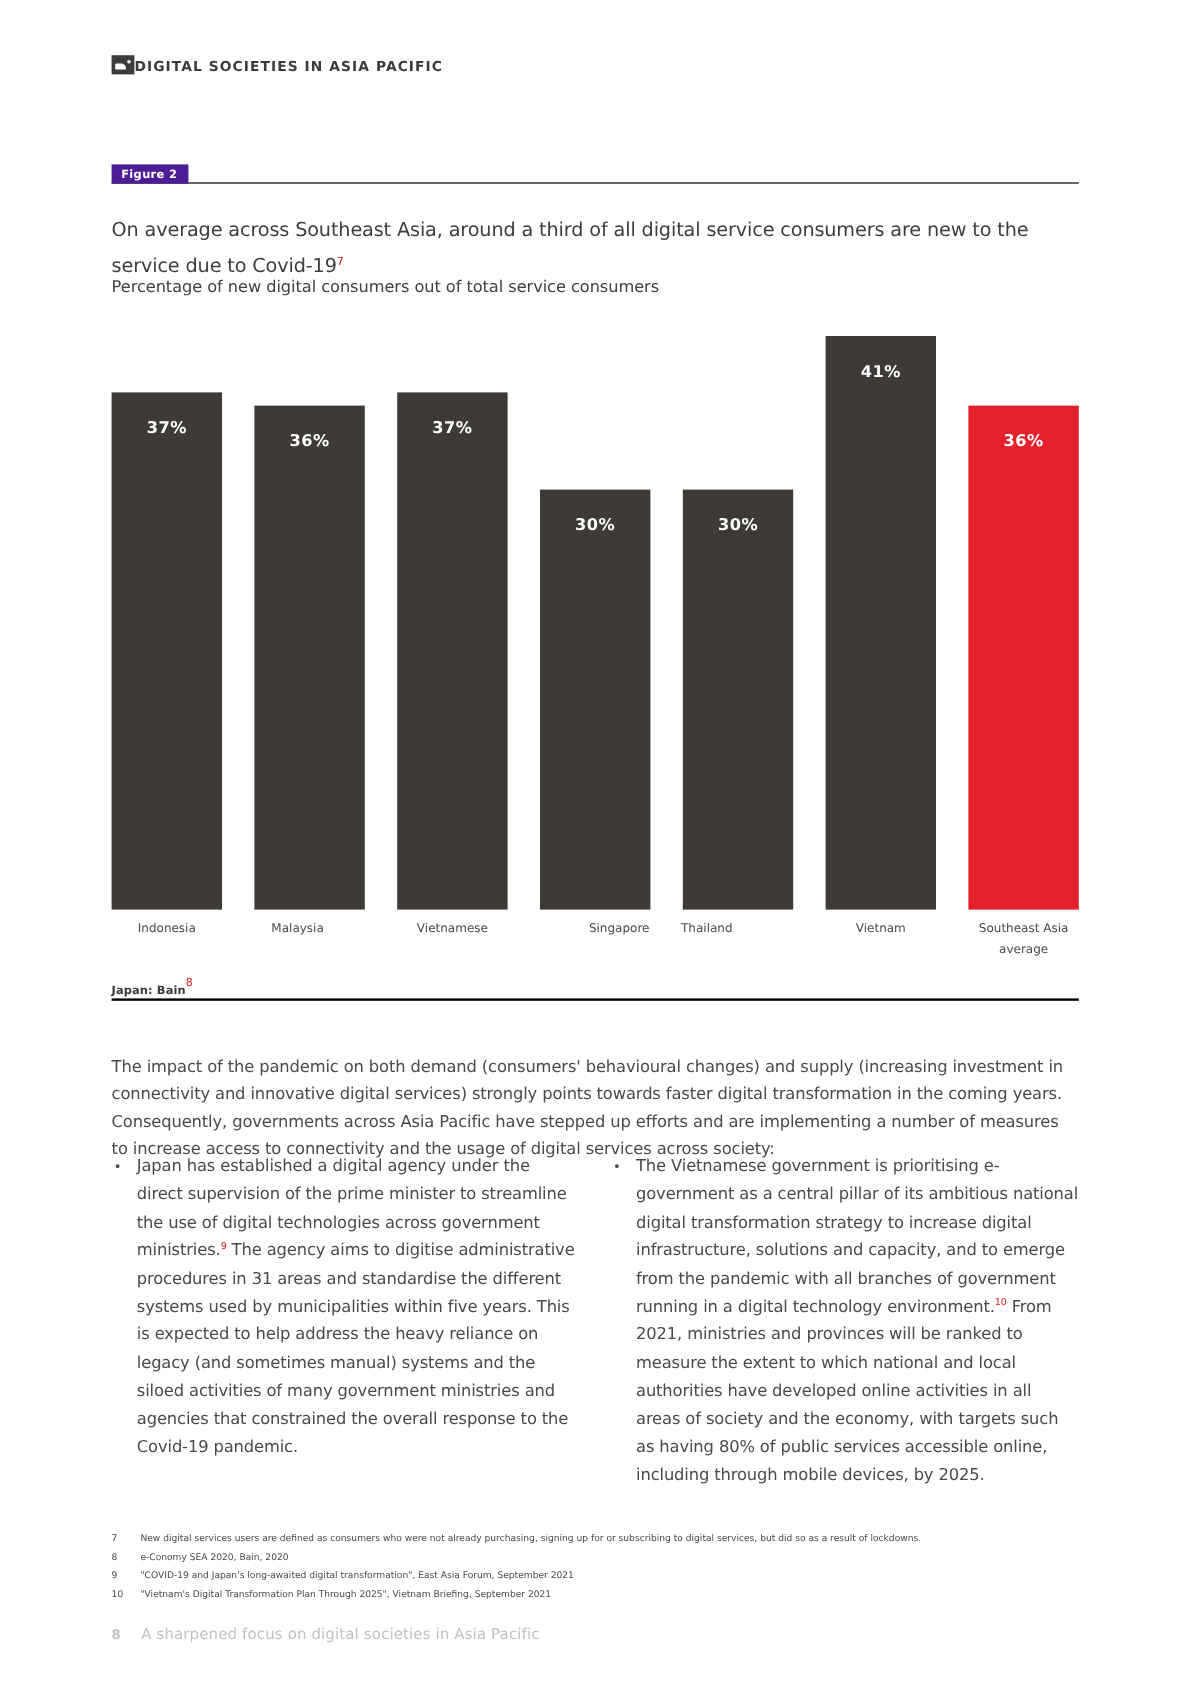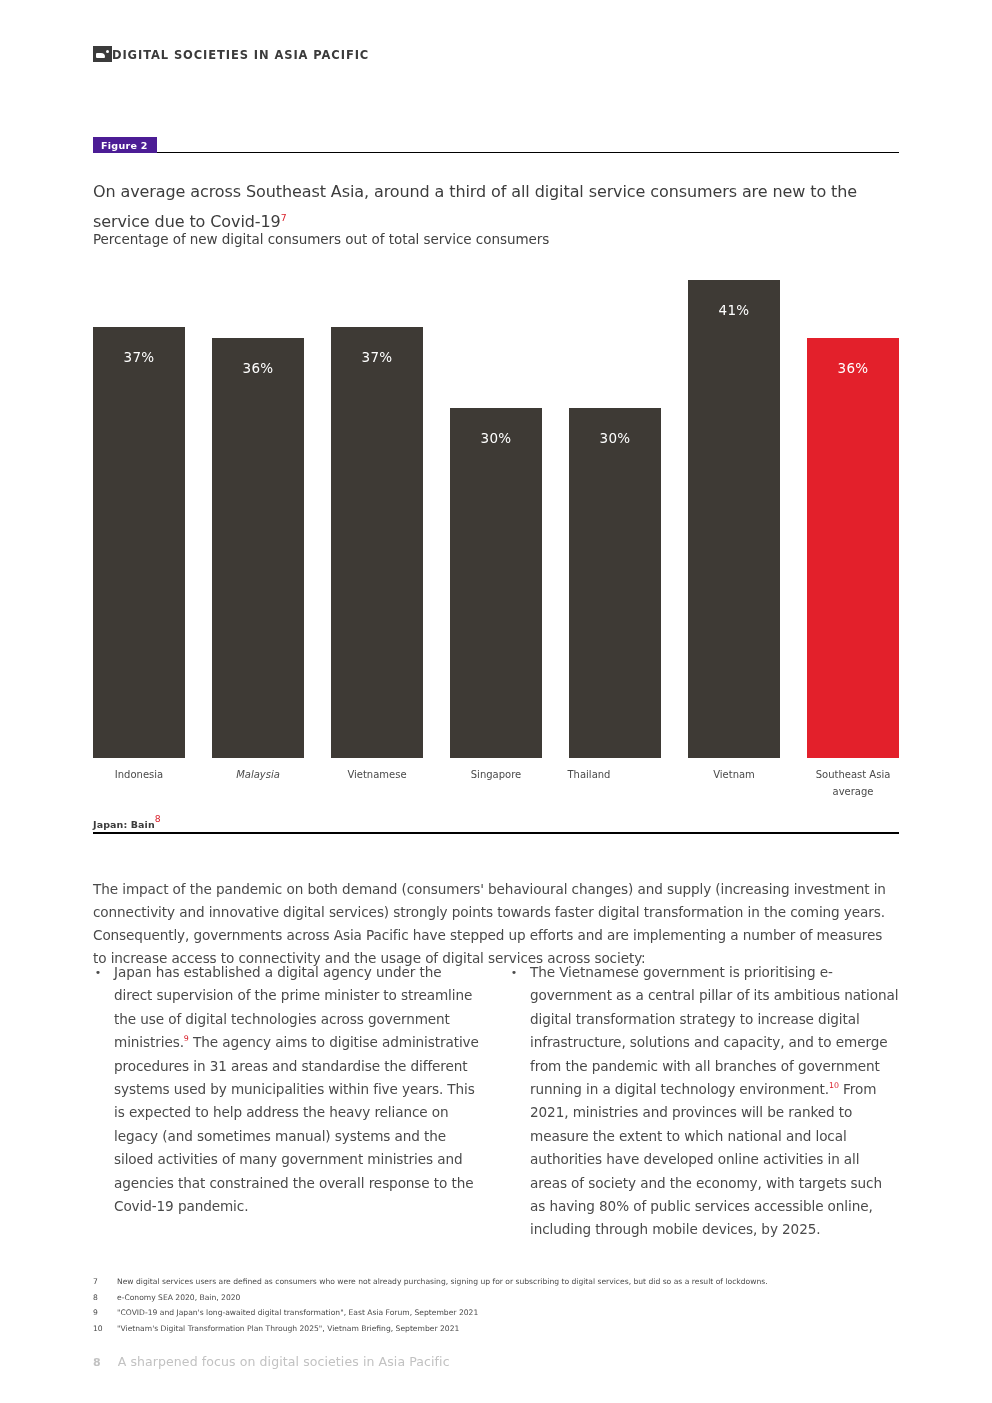--- a/index.html
+++ b/index.html
@@ -149,21 +149,21 @@
   }
   .bar.accent { background: #e3202b; }
   .bar-value {
     position: absolute;
     top: 22px;
     left: 0;
     width: 92px;
     text-align: center;
     color: #ffffff;
     font-size: 13.5px;
-    font-weight: normal;
+    font-weight: bold;
     letter-spacing: 0.4px;
   }
   .xlabels {
     position: absolute;
     left: 0;
     top: 486px;
     width: 806px;
     height: 44px;
   }
   .xlabel {
@@ -313,23 +313,23 @@
         </div>
       </div>
       <div class="bar-col" style="left: 714px;">
         <div class="bar accent" style="height: 419.707px; background: rgb(227, 32, 43);">
           <div class="bar-value">36%</div>
         </div>
       </div>
     </div>
   <div class="xlabels" id="xlabels">
       <div class="xlabel" style="left: -9px;">Indonesia</div>
-      <div class="xlabel" style="left: 110px; font-style: italic;">Malaysia</div>
+      <div class="xlabel" style="left: 100px;">Malaysia</div>
       <div class="xlabel" style="left: 229px;">Vietnamese</div>
-      <div class="xlabel" style="left: 348px;">Singapore</div>
+      <div class="xlabel" style="left: 368px;">Singapore</div>
       <div class="xlabel" style="left: 441px;">Thailand</div>
       <div class="xlabel" style="left: 586px;">Vietnam</div>
       <div class="xlabel" style="left: 705px;">Southeast Asia average</div>
     </div>
 </div>
 
 <div class="source">
   <span class="source-text">Japan: Bain</span><sup class="sup-red">8</sup>
   <div class="source-rule"></div>
 </div>

